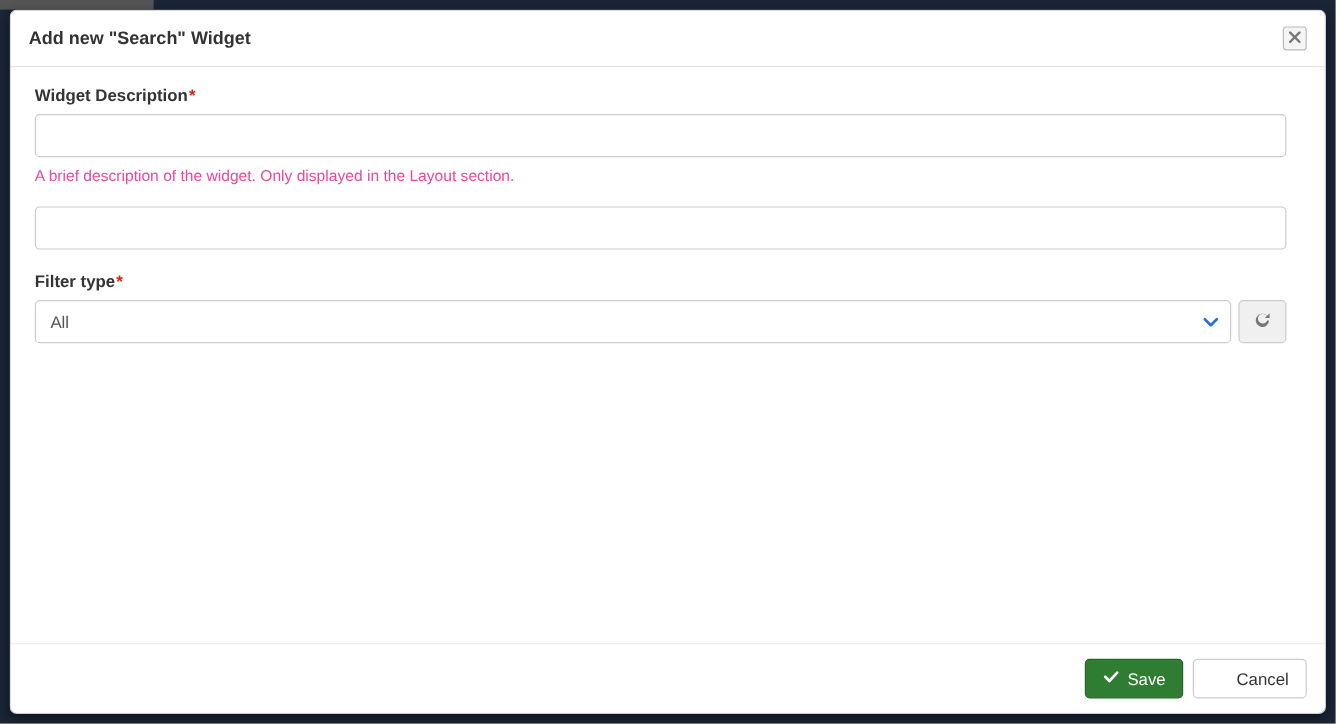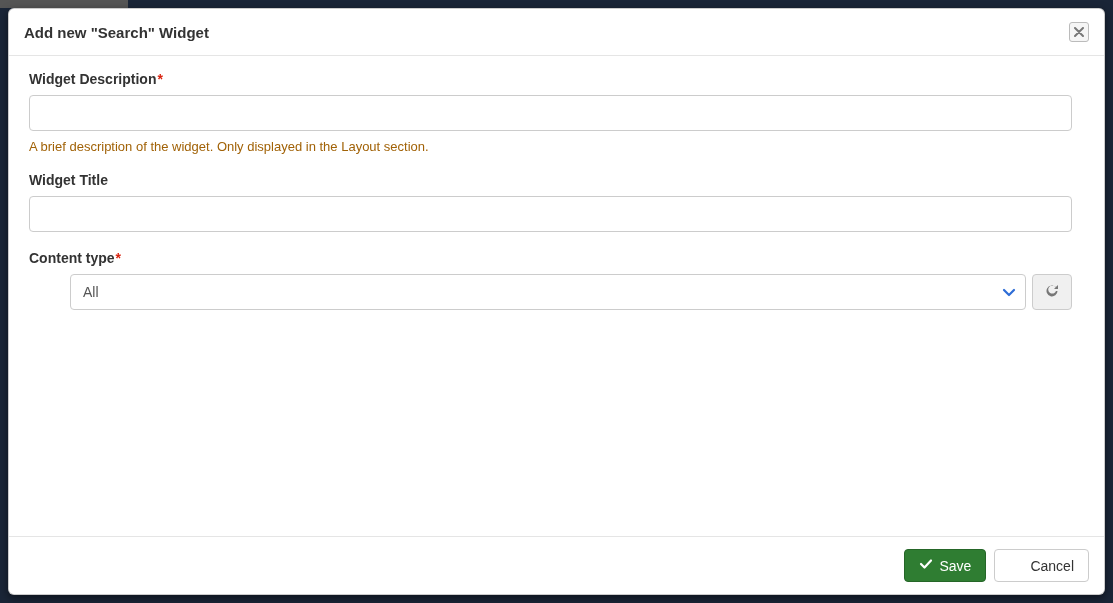--- a/index.html
+++ b/index.html
@@ -80,32 +80,31 @@
       height: 36px;
       padding: 6px 12px;
       font-size: 14px;
       color: #555;
       background: #fff;
       border: 1px solid #ccc;
       border-radius: 4px;
     }
     .help-text {
       font-size: 13px;
-      color: #a16207;
+      color: #ec4899;
       margin-top: 8px;
     }
     .select-row {
       display: flex;
       gap: 6px;
       align-items: stretch;
     }
     .select-wrap {
       flex: 1;
       position: relative;
-      margin-left: 41px;
     }
     .select-wrap .form-control {
       appearance: none;
       -webkit-appearance: none;
       padding-right: 30px;
       cursor: pointer;
     }
     .chevron {
       position: absolute;
       right: 10px;
@@ -182,27 +181,26 @@
 
     <div class="form-group">
       <label class="form-label">
         <span>Widget Description</span><span class="required-asterisk">*</span>
       </label>
       <input type="text" class="form-control" value="" style="">
       <div class="help-text">A brief description of the widget. Only displayed in the Layout section.</div>
     </div>
 
     <div class="form-group">
-      <label class="form-label">Widget Title</label>
       <input type="text" class="form-control" value="" style="">
     </div>
 
     <div class="form-group">
       <label class="form-label">
-        <span>Content type</span><span class="required-asterisk">*</span>
+        <span>Filter type</span><span class="required-asterisk">*</span>
       </label>
       <div class="select-row">
         <div class="select-wrap">
           <select class="form-control">
             <option>All</option>
           </select>
           <span class="chevron">
             <svg viewBox="0 0 14 14">
                 <path d="M2 5 L7 10 L12 5" stroke="currentColor" stroke-width="2.2" fill="none" stroke-linecap="round" stroke-linejoin="round"></path>
               </svg>

